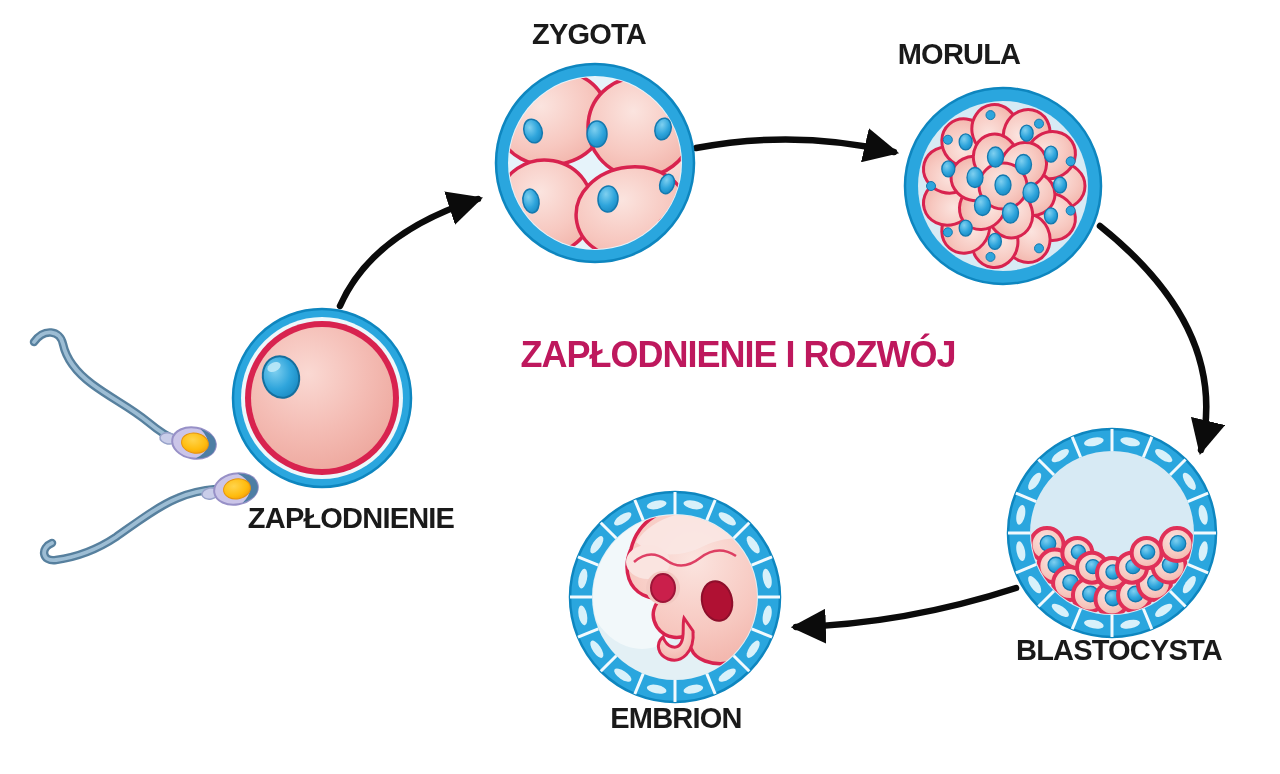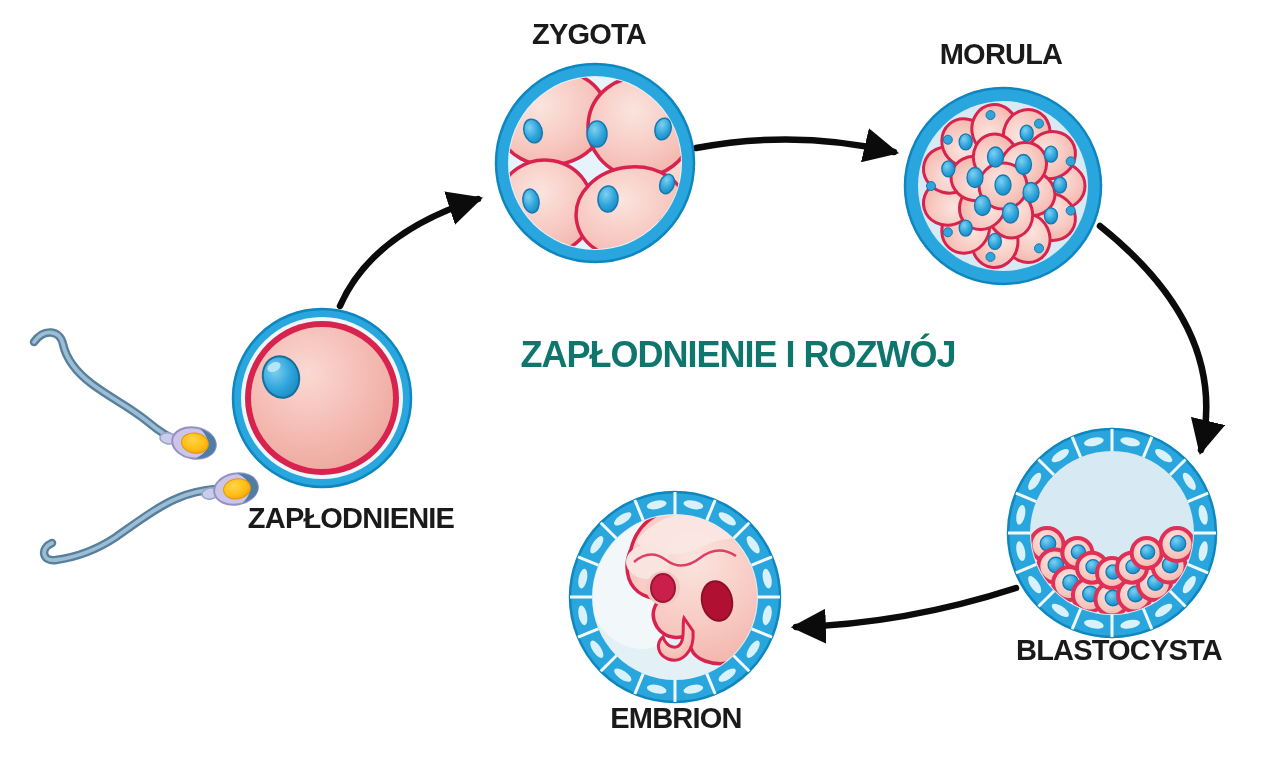--- a/index.html
+++ b/index.html
@@ -2,21 +2,21 @@
 <html><head>
 <meta charset="utf-8">
 <style>
   html,body{margin:0;padding:0;background:#ffffff;}
   #stage{position:relative;width:1280px;height:774px;background:#ffffff;overflow:hidden;
          font-family:"Liberation Sans", sans-serif;}
   #art{position:absolute;left:0;top:0;width:1280px;height:774px;}
   .lbl{position:absolute;transform:translateX(-50%);color:#1a1a1a;font-weight:bold;
        font-size:29px;letter-spacing:-0.8px;white-space:nowrap;}
   .title{position:absolute;left:738px;top:332px;transform:translateX(-50%);
-         color:#0f766e;font-weight:bold;font-size:36px;line-height:45px;
+         color:#be185d;font-weight:bold;font-size:36px;line-height:45px;
          letter-spacing:-1px;text-align:center;white-space:nowrap;}
 </style>
 </head>
 <body>
 
 <div id="stage">
 
   <svg id="art" viewBox="0 0 1280 774" xmlns="http://www.w3.org/2000/svg">
     <defs>
       <radialGradient id="eggPink" cx="40%" cy="33%" r="75%">
@@ -290,17 +290,17 @@
         <ellipse cx="663" cy="588" rx="12" ry="14" fill="#CA1F4B" stroke="#9E1538" stroke-width="2"></ellipse>
         <ellipse cx="717" cy="601" rx="15" ry="20" fill="#B01133" stroke="#8E0F2B" stroke-width="2" transform="rotate(-12 717 601)"></ellipse>
       </g>
     </g>
   </svg>
 
   <div class="title">
     <div>ZAPŁODNIENIE I ROZWÓJ</div>
   </div>
   <div class="lbl" style="left:589px;top:18px;">ZYGOTA</div>
-  <div class="lbl" style="left:1001px;top:38px;">MORULA</div>
+  <div class="lbl" style="left:959px;top:38px;">MORULA</div>
   <div class="lbl" style="left:351px;top:502px;text-align:center;">ZAPŁODNIENIE</div>
   <div class="lbl" style="left:1119px;top:634px;">BLASTOCYSTA</div>
   <div class="lbl" style="left:676px;top:702px;">EMBRION</div>
 </div>
 
 </body></html>

